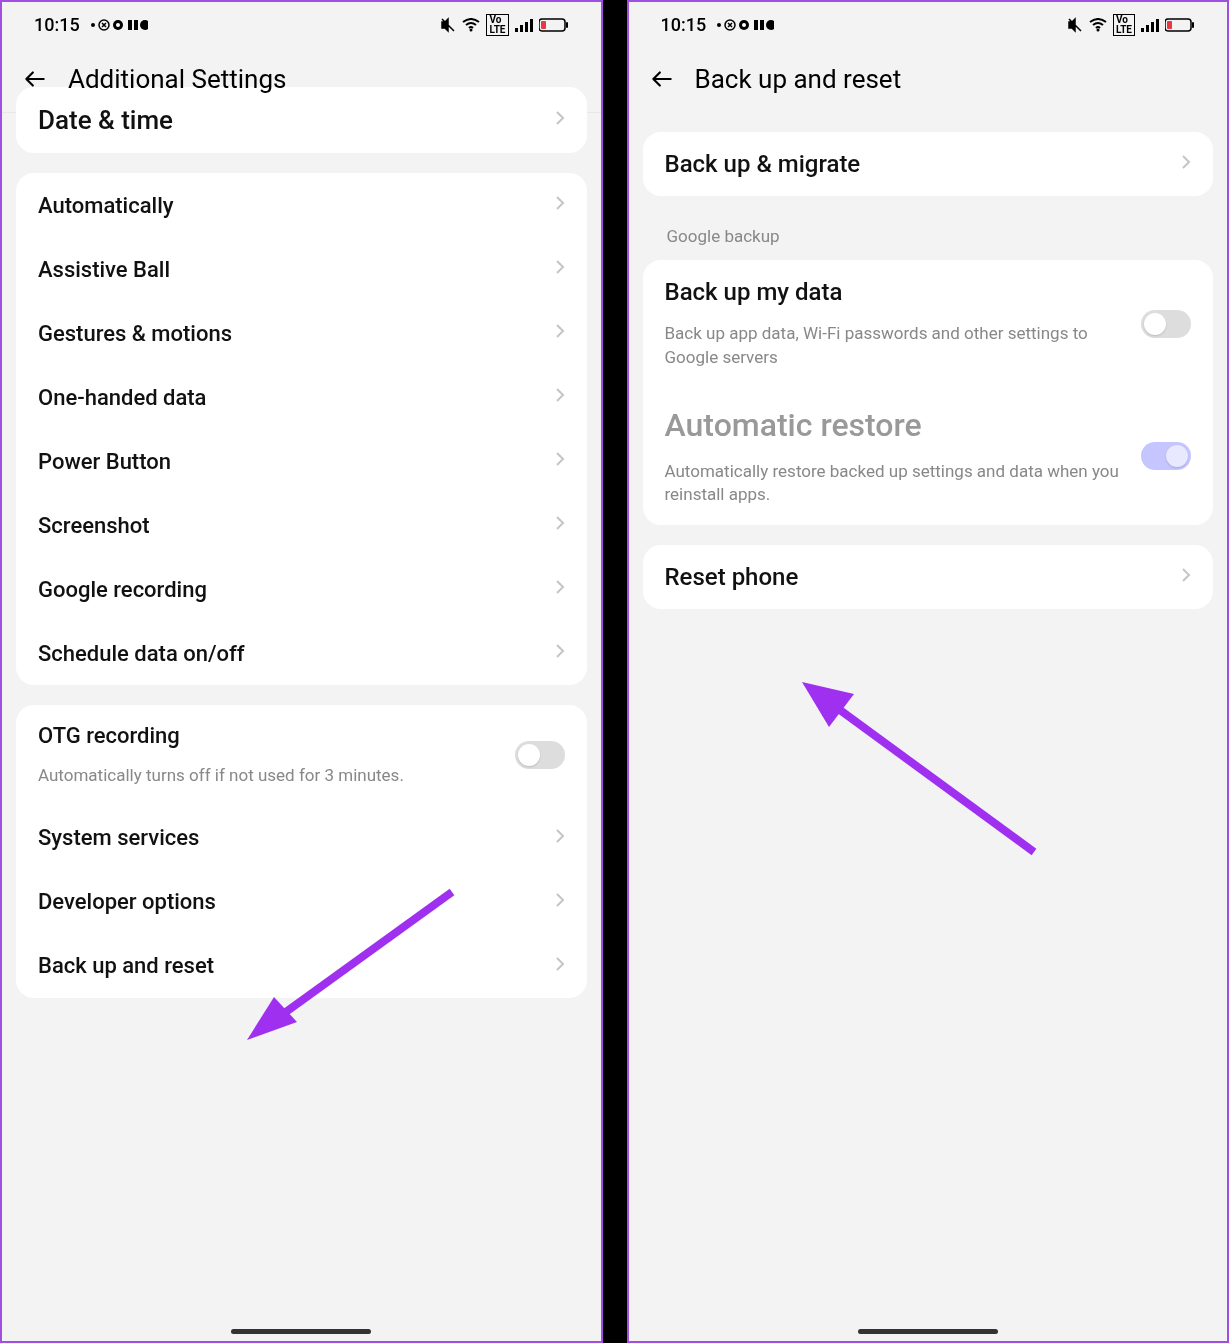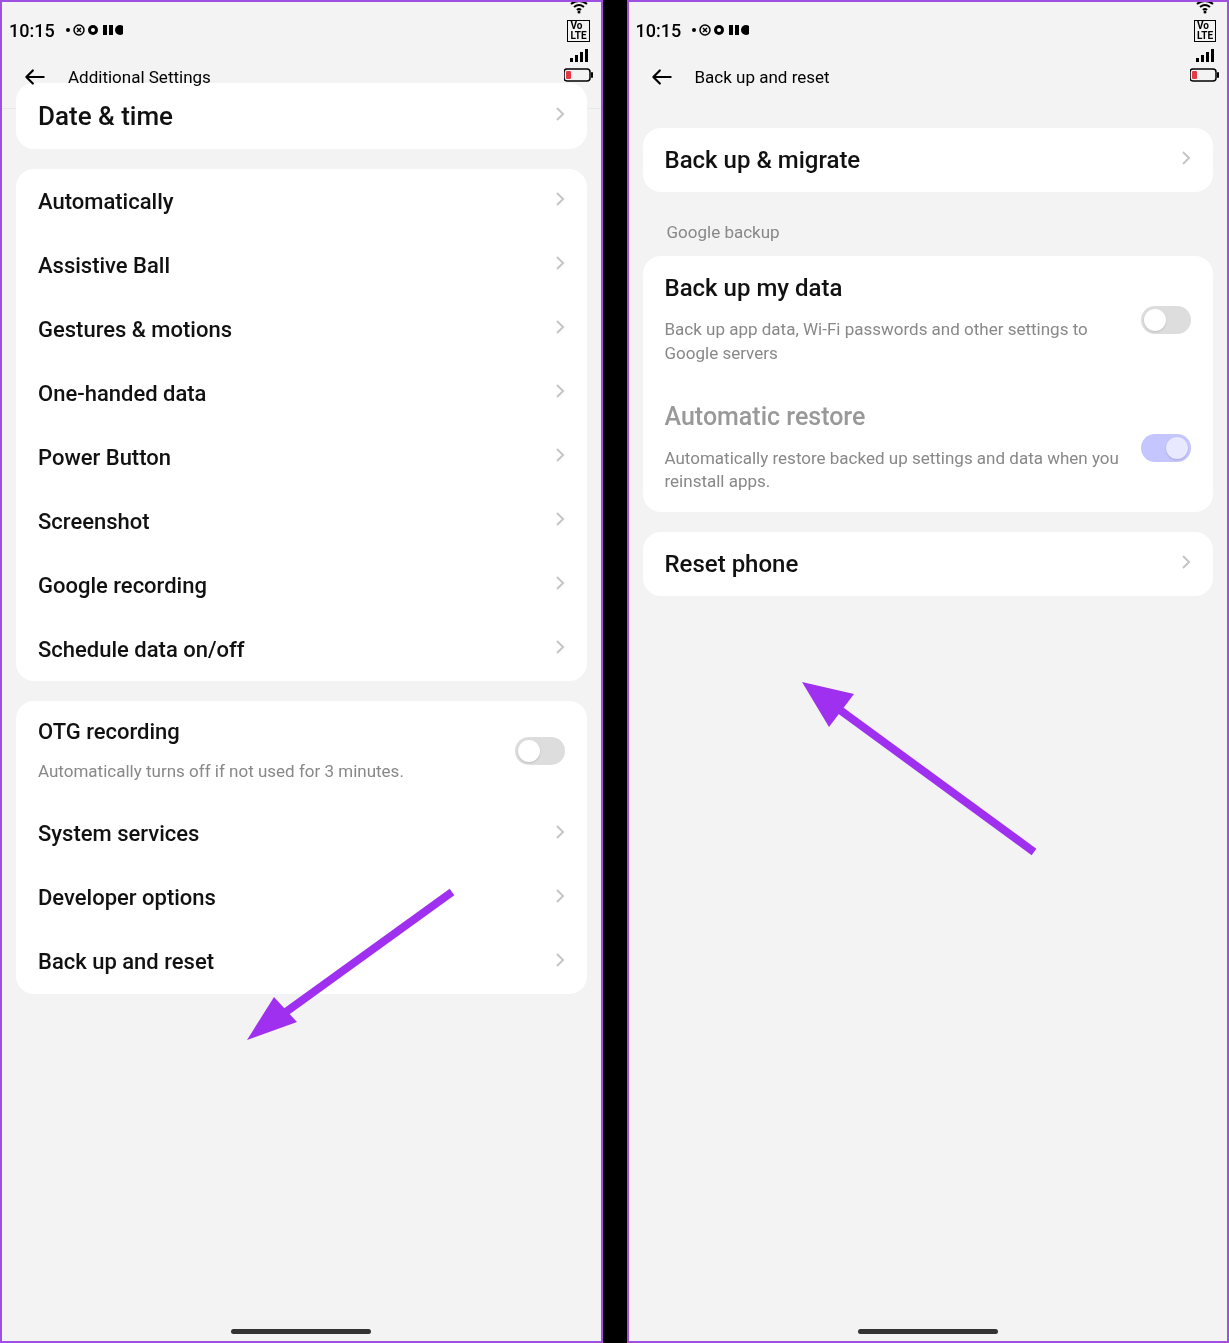--- a/index.html
+++ b/index.html
@@ -1,24 +1,24 @@
 <!DOCTYPE html>
 <html><head>
 <meta charset="utf-8">
 <style>
 * { margin: 0; padding: 0; box-sizing: border-box; font-family: -apple-system, BlinkMacSystemFont, 'Segoe UI', Roboto, sans-serif; }
 body { background: #000; display: flex; gap: 24px; padding: 0; width: 1229px; height: 1343px; }
 .phone { background: #f3f3f3; border: 2px solid #a050e0; position: relative; flex: 1; overflow: hidden; }
-.status-bar { display: flex; justify-content: space-between; align-items: center; padding: 12px 7px 4px; height: 48px; font-size: 18px; font-weight: 500; }
+.status-bar { display: flex; justify-content: space-between; align-items: flex-start; padding: 12px 32px 4px; height: 48px; font-size: 18px; font-weight: 500; }
 .status-left { display: flex; align-items: center; gap: 8px; }
-.status-right { display: flex; align-items: center; gap: 6px; flex-direction: column; }
+.status-right { display: flex; align-items: center; gap: 6px; }
 .status-icon { display: inline-flex; align-items: center; }
 .header { display: flex; align-items: center; padding: 14px 20px 18px; gap: 20px; border-bottom: 1px solid #e8e8e8; }
 .back-btn { width: 26px; height: 26px; cursor: pointer; }
-.page-title { font-size: 17px; font-weight: 400; }
+.page-title { font-size: 26px; font-weight: 400; }
 .content { padding: 0 14px; }
 .card { background: #fff; border-radius: 18px; margin-bottom: 20px; overflow: hidden; }
 .card-cut { margin-top: -26px; }
 .row { display: flex; align-items: center; justify-content: flex-start; padding: 18px 22px; min-height: 64px; cursor: pointer; }
 .row-text { flex: 1; }
 .row-title { font-size: 22px; font-weight: 500; color: #111; }
 .row-title.disabled { color: #999; }
 .row-sub { font-size: 17px; color: #888; margin-top: 16px; line-height: 1.4; }
 .chevron { color: #c5c5c5; flex-shrink: 0; margin-left: 12px; }
 .toggle { width: 50px; height: 28px; background: #ddd; border-radius: 14px; position: relative; flex-shrink: 0; }
@@ -285,21 +285,21 @@
     <div class="card">
       <div class="row">
         <div class="row-text">
           <div class="row-title" style="font-size:24px;">Back up my data</div>
           <div class="row-sub">Back up app data, Wi-Fi passwords and other settings to Google servers</div>
         </div>
         <div class="toggle"></div>
       </div>
       <div class="row">
         <div class="row-text">
-          <div class="row-title disabled" style="font-size:25px;">Automatic restore</div>
+          <div class="row-title disabled" style="font-size:32px;">Automatic restore</div>
           <div class="row-sub">Automatically restore backed up settings and data when you reinstall apps.</div>
         </div>
         <div class="toggle on-light"></div>
       </div>
     </div>
 
     <div class="card">
       <div class="row">
         <div class="row-text">
             <div class="row-title" style="font-size:24px;">Reset phone</div>

